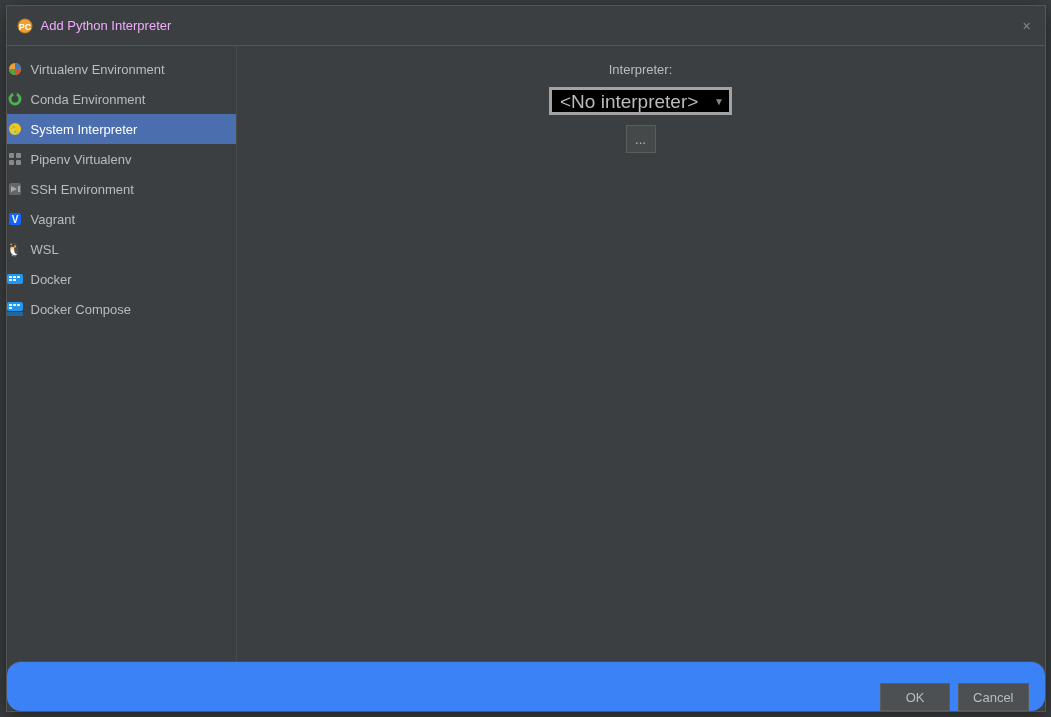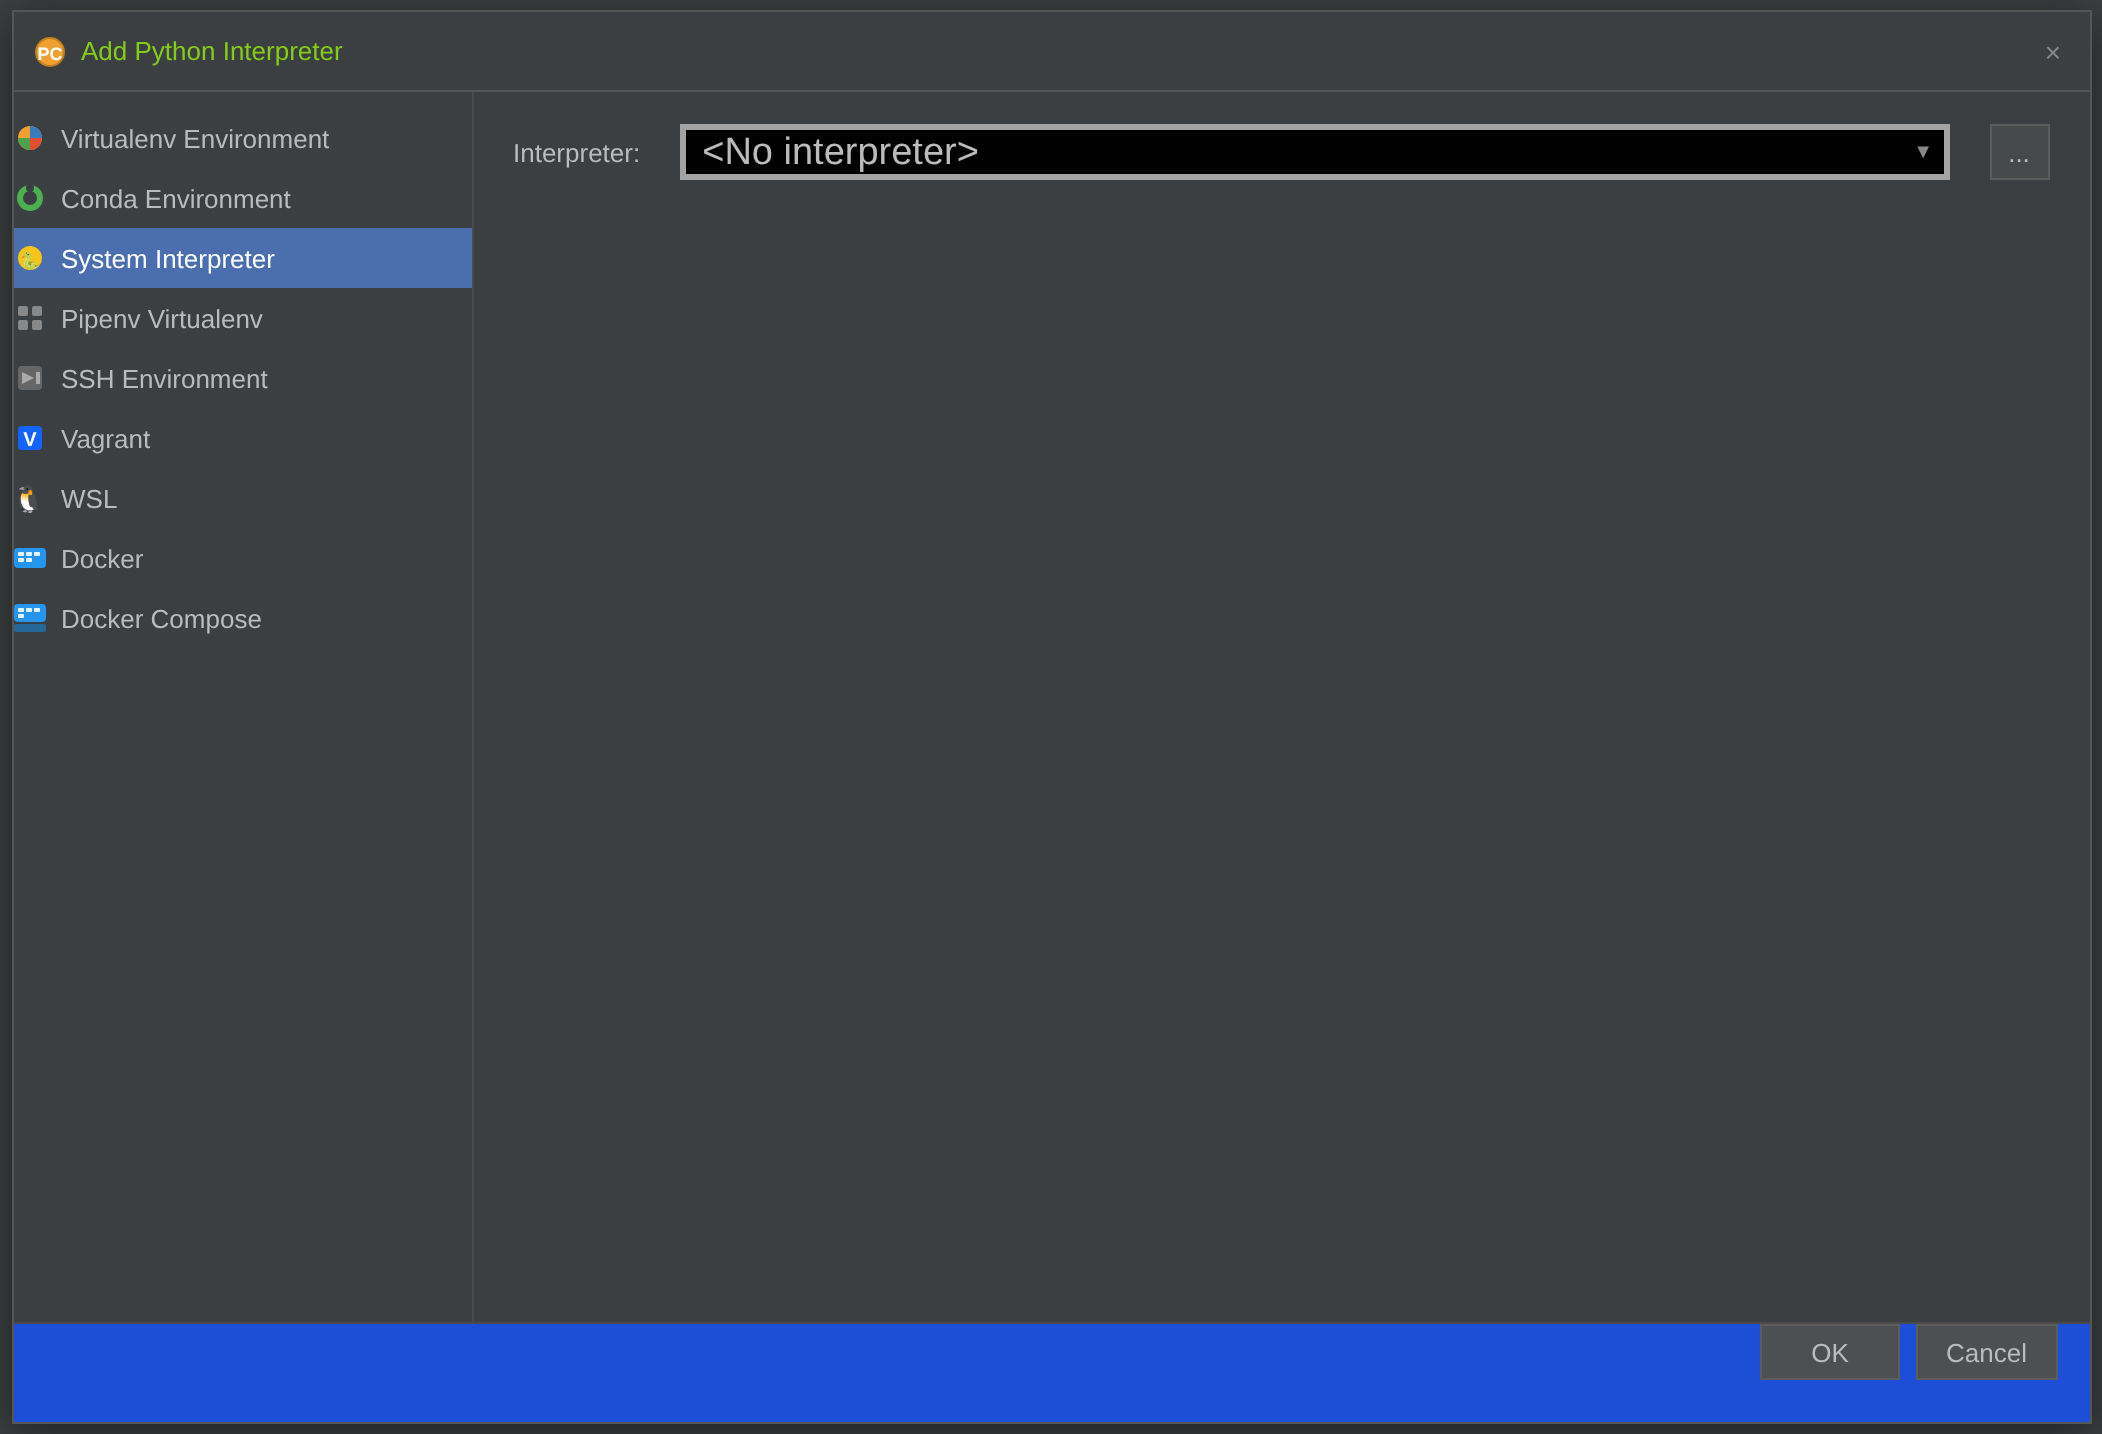--- a/index.html
+++ b/index.html
@@ -46,21 +46,21 @@
       align-items: center;
       justify-content: center;
     }
 
     .title-bar-icon svg {
       width: 16px;
       height: 16px;
     }
 
     .title-bar-text {
-      color: #84cc16;
+      color: #f0abfc;
       font-size: 13px;
       flex: 1;
     }
 
     .close-btn {
       width: 16px;
       height: 16px;
       color: #888;
       cursor: pointer;
       display: flex;
@@ -110,21 +110,22 @@
     }
 
     .main-content {
       flex: 1;
       padding: 16px 20px;
     }
 
     .interpreter-row {
       display: flex;
       align-items: center;
-      gap: 20px;
+      gap: 10px;
+      flex-direction: column;
     }
 
     .interpreter-label {
       color: #bbbbbb;
       font-size: 13px;
       white-space: nowrap;
     }
 
     .select-wrapper {
       flex: 1;
@@ -165,25 +166,26 @@
       display: flex;
       align-items: center;
       justify-content: center;
       font-size: 13px;
     }
 
     .dialog-footer {
       height: 50px;
       border-top: 1px solid #4a4a4a;
       display: flex;
-      align-items: flex-start;
+      align-items: flex-end;
       justify-content: flex-end;
       padding: 0 16px;
       gap: 8px;
-      background: #1d4ed8;
+      background: #3b82f6;
+      border-radius: 14px;
     }
 
     .footer-btn {
       height: 28px;
       min-width: 70px;
       padding: 0 14px;
       background: #4c5052;
       border: 1px solid #5c5c5c;
       color: #bbbbbb;
       font-size: 13px;

